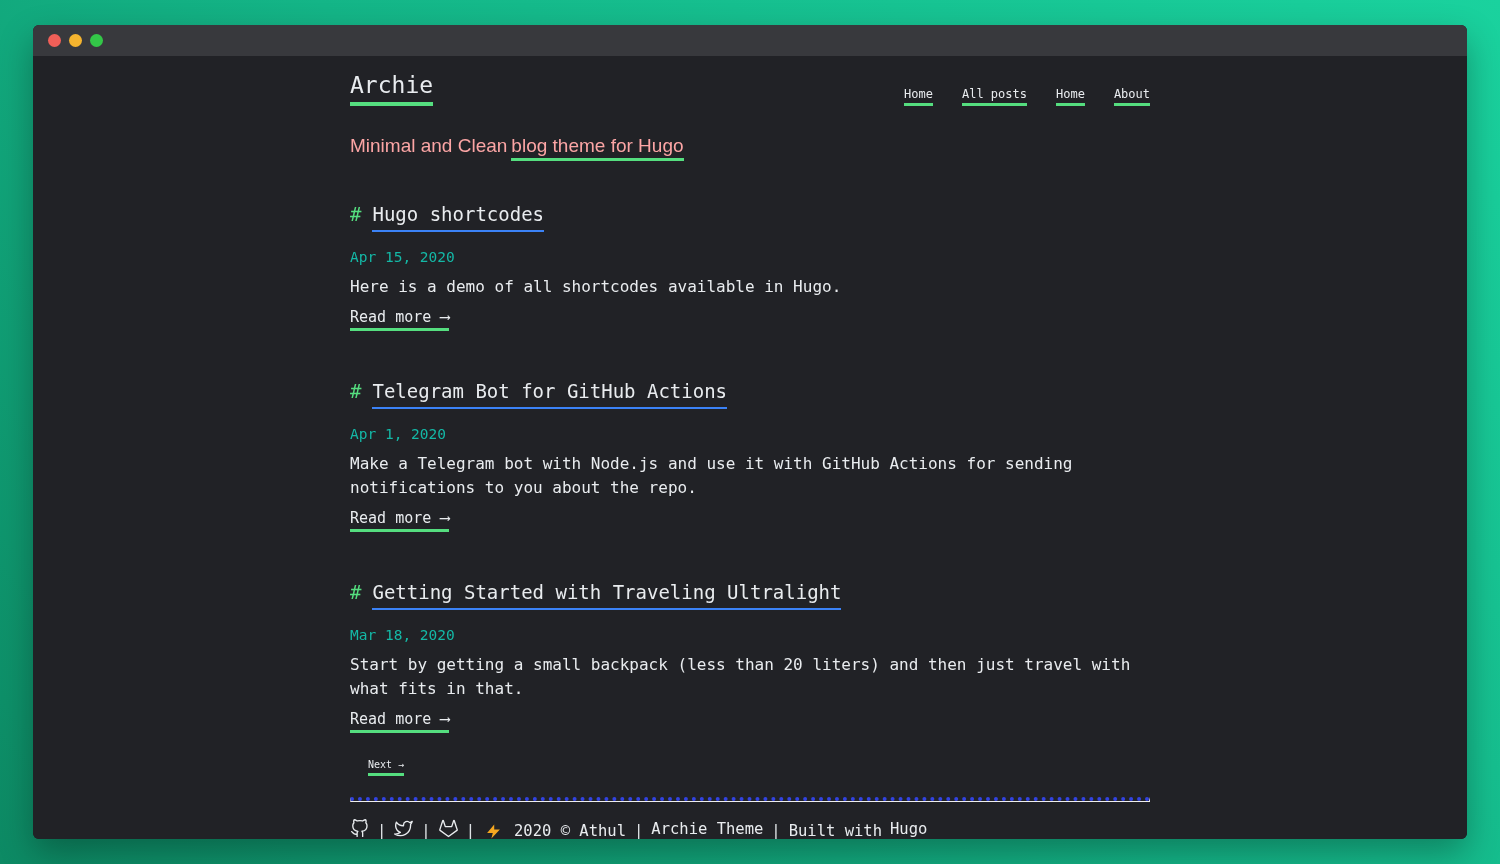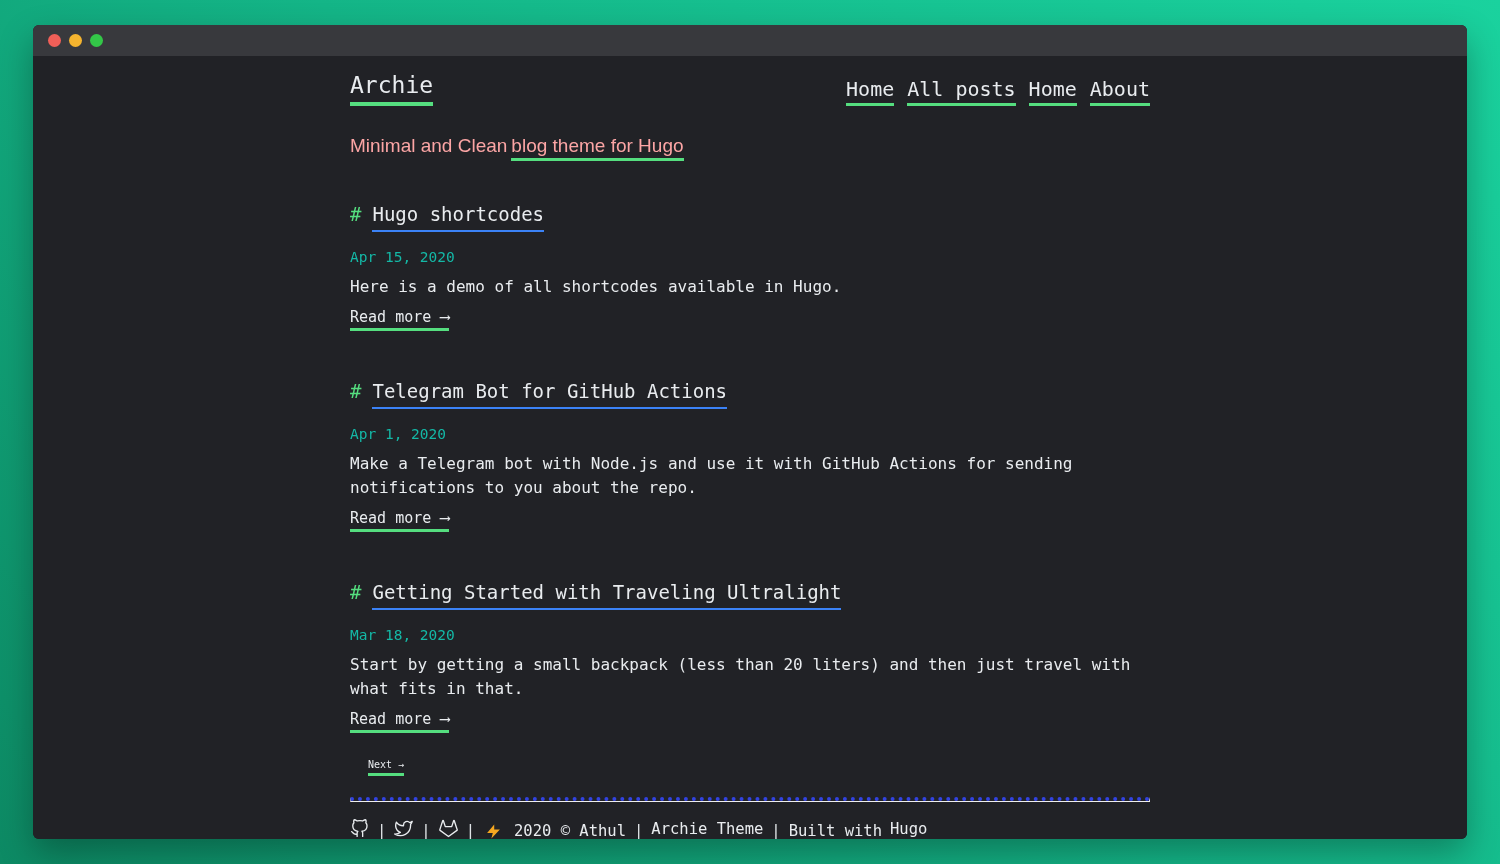--- a/index.html
+++ b/index.html
@@ -33,21 +33,21 @@
   .glink { border-bottom: 3px solid #55de7f; padding-bottom: 2px; }
 
   .site-header {
     display: flex; justify-content: space-between; align-items: flex-end;
     padding-top: 16px;
   }
   .site-title {
     font-size: 23px; font-weight: normal;
     border-bottom: 4px solid #55de7f; padding-bottom: 4px;
   }
-  .nav { display: flex; gap: 13px; font-size: 20px; }
+  .nav { display: flex; gap: 29px; font-size: 12px; }
 
   .tagline {
     margin-top: 29px;
     font-family: "Liberation Sans", sans-serif;
     font-size: 19px; color: #fca5a5;
   }
   .tagline .prefix { margin-right: 4px; }
 
   .post-title {
     font-size: 19px; font-weight: normal;

